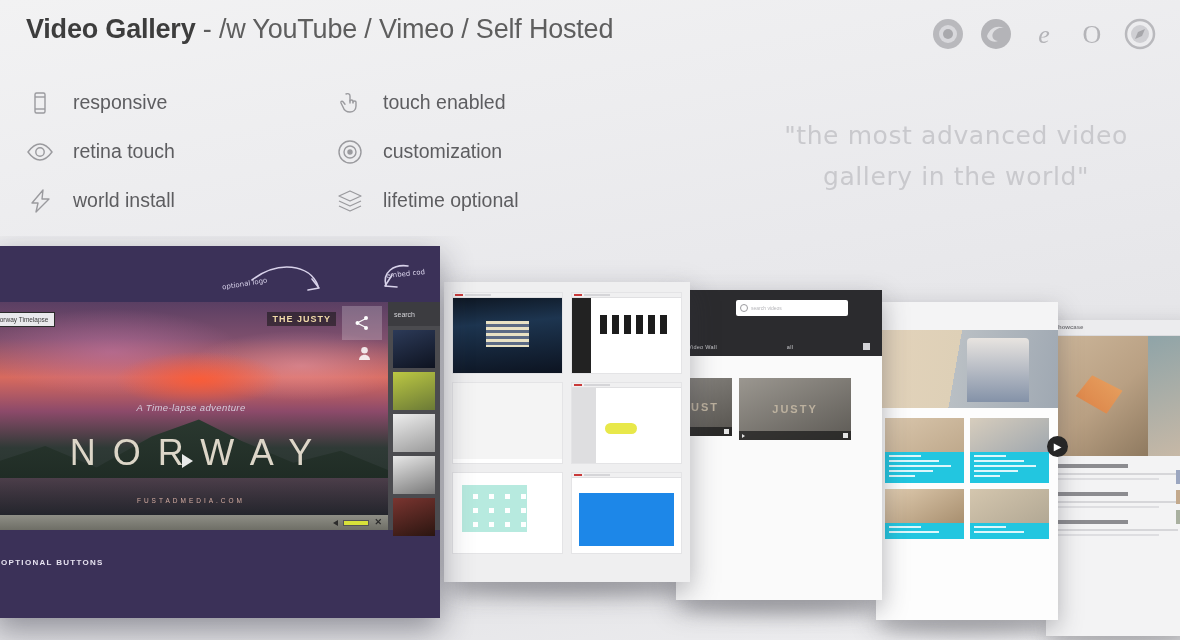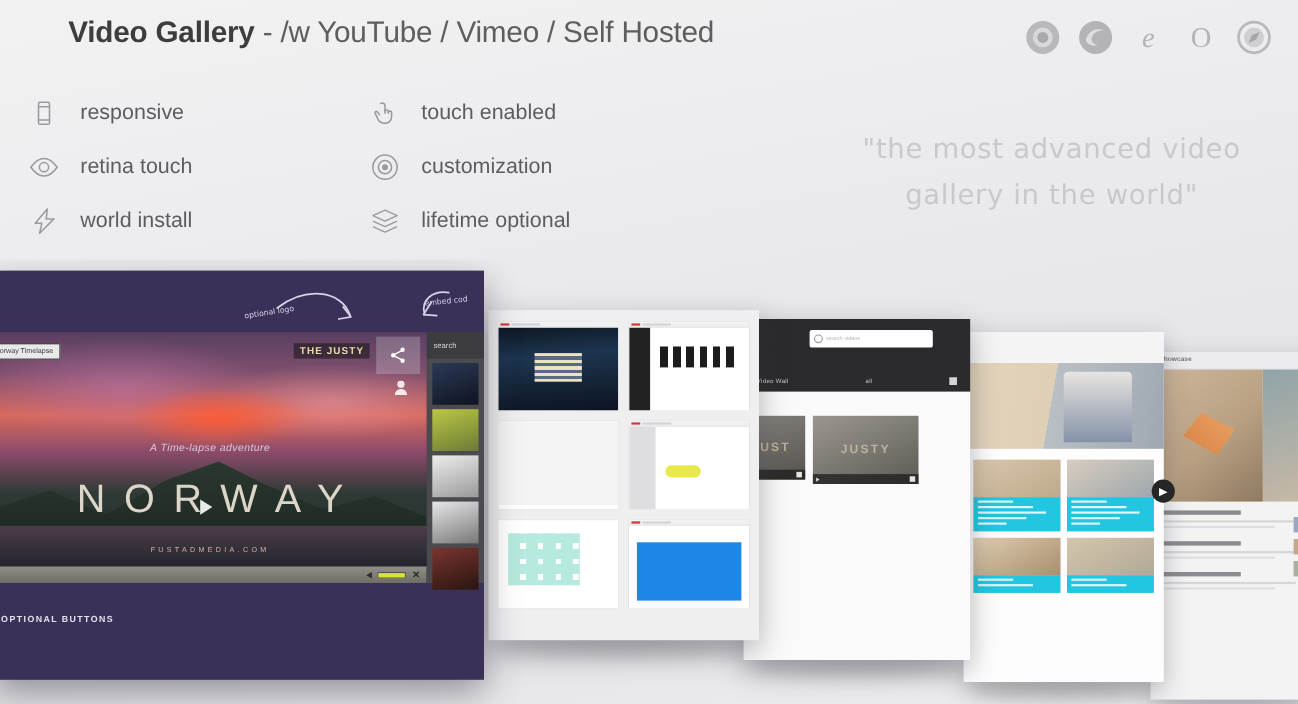--- a/index.html
+++ b/index.html
@@ -5,21 +5,21 @@
   * { margin:0; padding:0; box-sizing:border-box; }
   html,body { width:1180px; height:640px; overflow:hidden; }
   body {
     font-family:"Liberation Sans", sans-serif;
     background:linear-gradient(170deg,#f2f2f3 0%,#e9e9ec 45%,#e3e3e6 75%,#efeff1 100%);
     position:relative;
   }
 
   
   .header { position:absolute; left:0; top:0; width:1180px; height:250px; }
-  .title { position:absolute; left:26px; top:14px; font-size:27px; color:#4a4a4a; letter-spacing:-0.2px; white-space:nowrap;margin-left:36px; }
+  .title { position:absolute; left:26px; top:14px; font-size:27px; color:#4a4a4a; letter-spacing:-0.2px; white-space:nowrap; }
   .title .strong { font-weight:bold; color:#3d3d3d; }
   .title .thin { font-weight:normal; color:#5e5e5e; }
 
   
   .browsers { position:absolute; right:20px; top:14px; display:flex; gap:8px; align-items:center; }
   .br { width:40px; height:40px; border-radius:50%; display:flex; align-items:center; justify-content:center;
         color:#b8b8bc; }
   .br svg { display:block; }
 
   
@@ -98,21 +98,21 @@
   .p3 .srch .mg { width:8px; height:8px; border:1.5px solid #9b9b9f; border-radius:50%; }
   .p3 .srch .ph { font-size:5px; color:#b6b6ba; }
   .p3 .navrow { position:absolute; left:0; right:0; bottom:6px; display:flex; align-items:center;
                 padding:0 12px; justify-content:space-between; }
   .p3 .navrow .nl { font-size:5.5px; color:#c7c7cb; letter-spacing:.3px; }
   .p3 .navrow .sq { width:7px; height:7px; background:#d4d4d8; }
   .p3 .body { padding:22px 10px; display:flex; gap:7px; align-items:flex-start; }
   .p3 .tile { background:#6f6f6d; position:relative; }
   .p3 .tile.a { width:62px; height:58px; margin-left:-16px;
                 background:linear-gradient(155deg,#8a8782,#55524d); }
-  .p3 .tile.b { width:96px; height:62px; background:linear-gradient(155deg,#9b9790,#5d5a55); }
+  .p3 .tile.b { width:112px; height:62px; background:linear-gradient(155deg,#9b9790,#5d5a55); }
   .p3 .tile .bar2 { position:absolute; left:0; right:0; bottom:0; height:9px; background:rgba(25,25,25,.72);
                     display:flex; align-items:center; justify-content:space-between; padding:0 3px; }
   .p3 .tile .bar2 .tri { width:0; height:0; border-left:3px solid #e4e4e4; border-top:2px solid transparent; border-bottom:2px solid transparent; }
   .p3 .tile .bar2 .x { width:5px; height:5px; background:#e4e4e4; }
   .p3 .tile .letters { position:absolute; inset:0; display:flex; align-items:center; justify-content:center;
                        font-size:11px; font-weight:bold; color:#c4b8a4; letter-spacing:2px; opacity:.9; }
 
   
   .p2 { left:444px; top:46px; width:246px; height:300px; background:#efeff0;
         box-shadow:0 10px 26px rgba(50,50,60,.36); }

